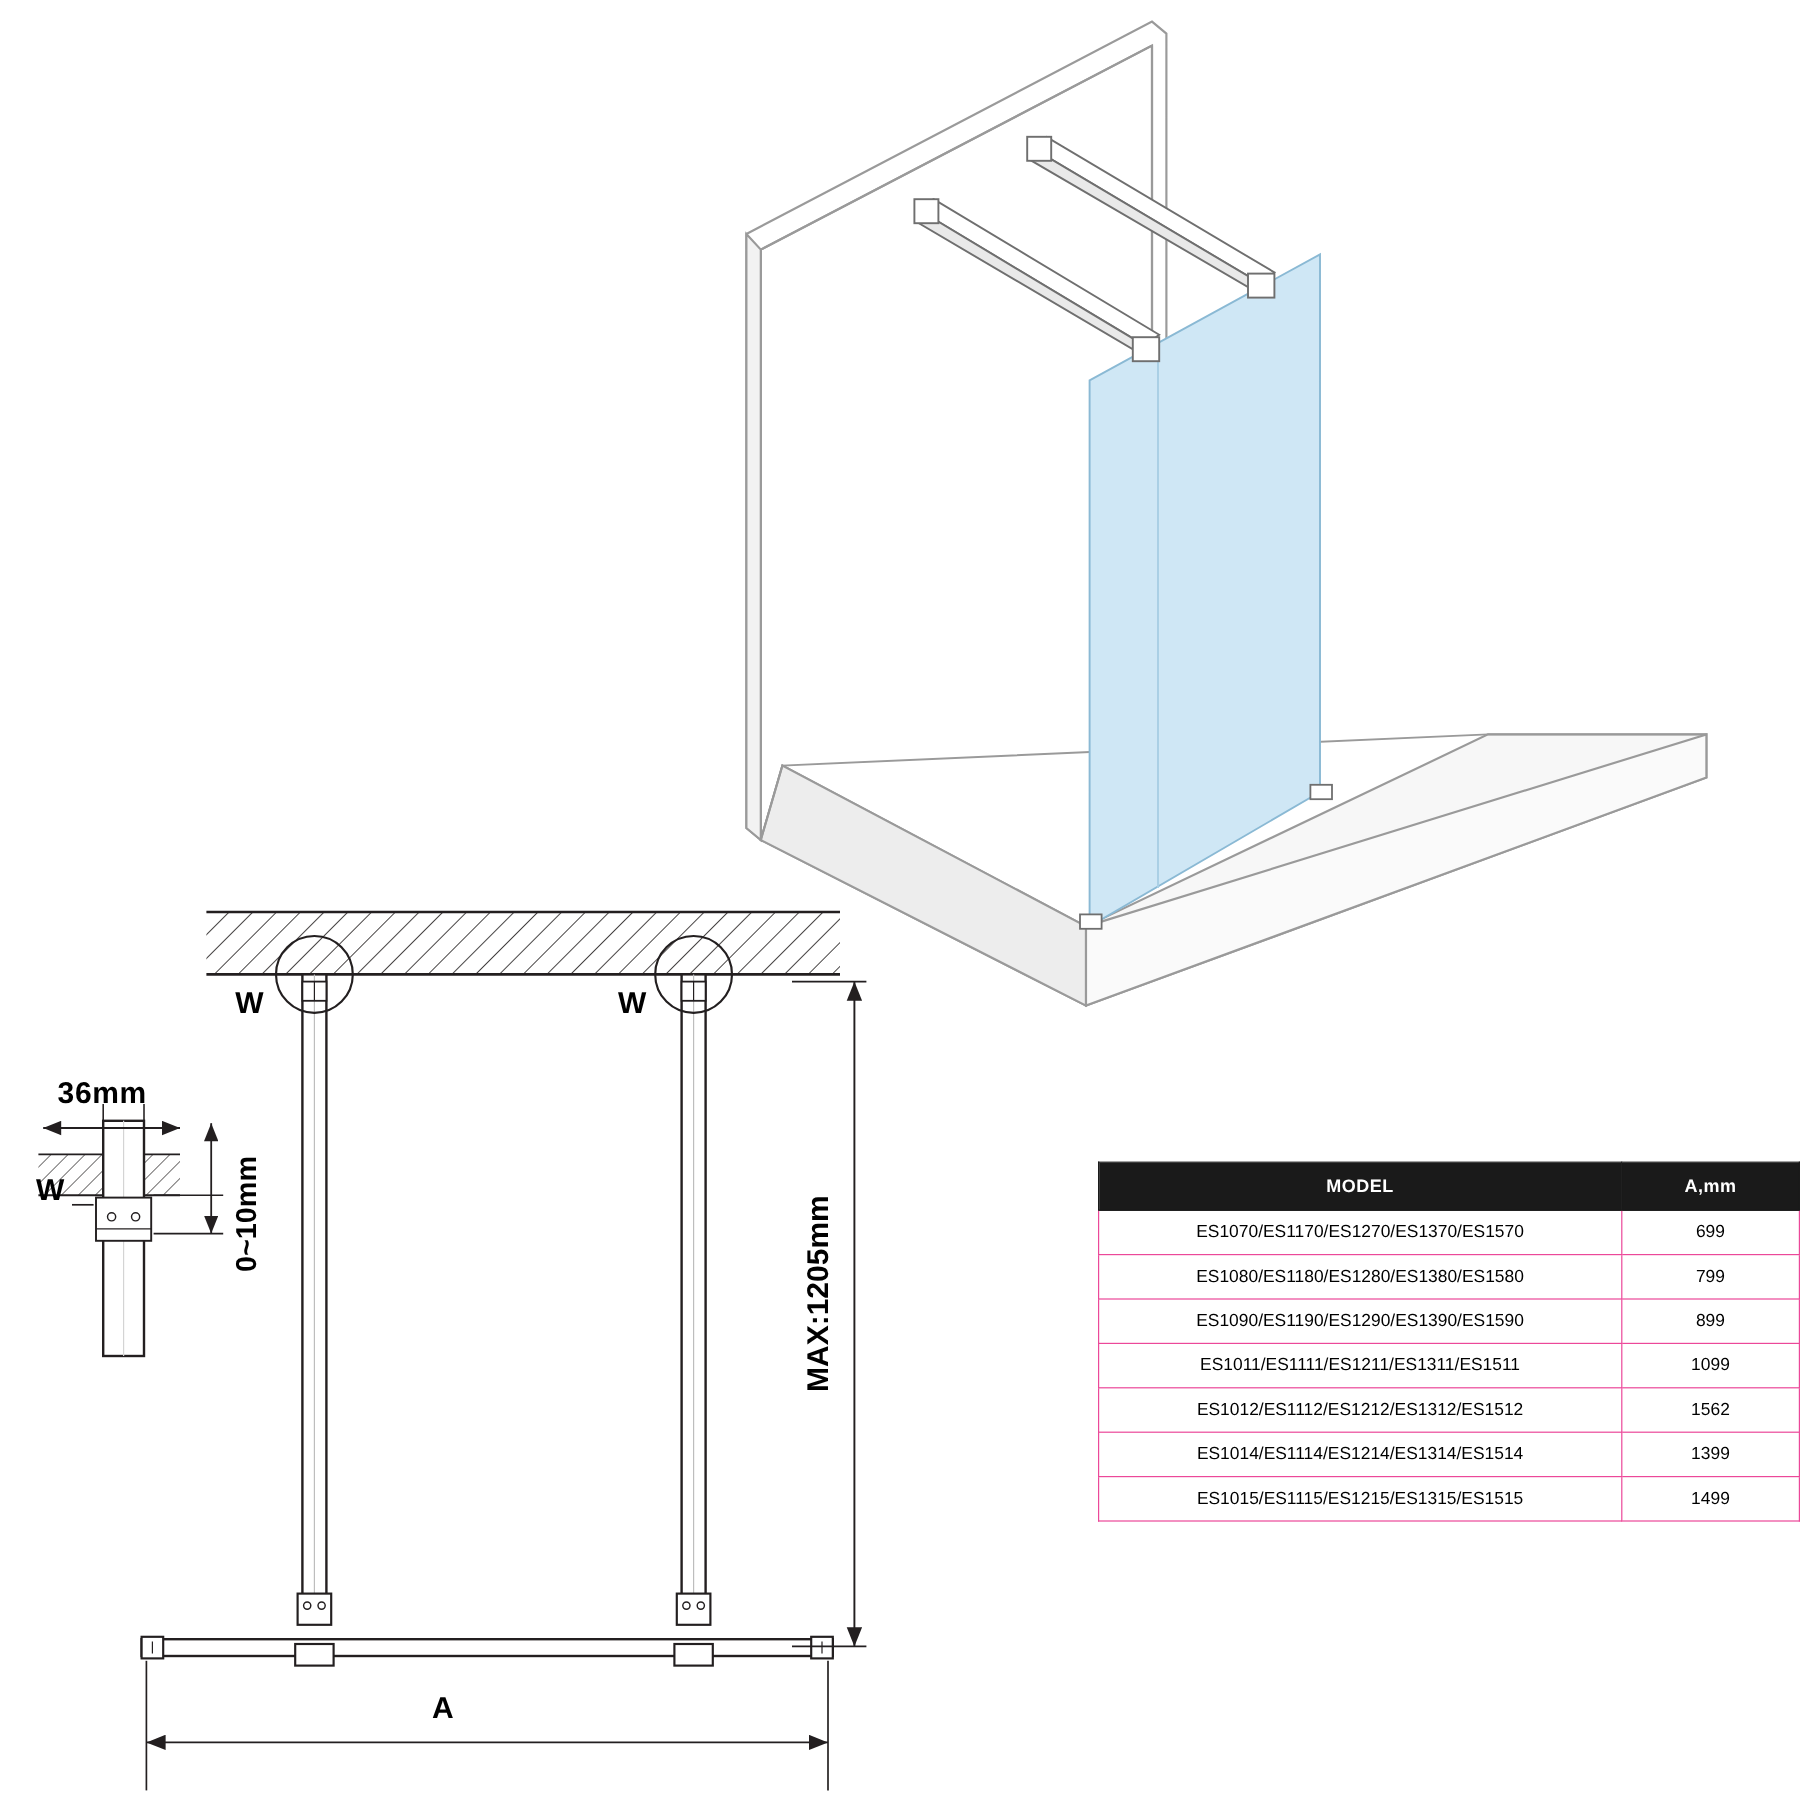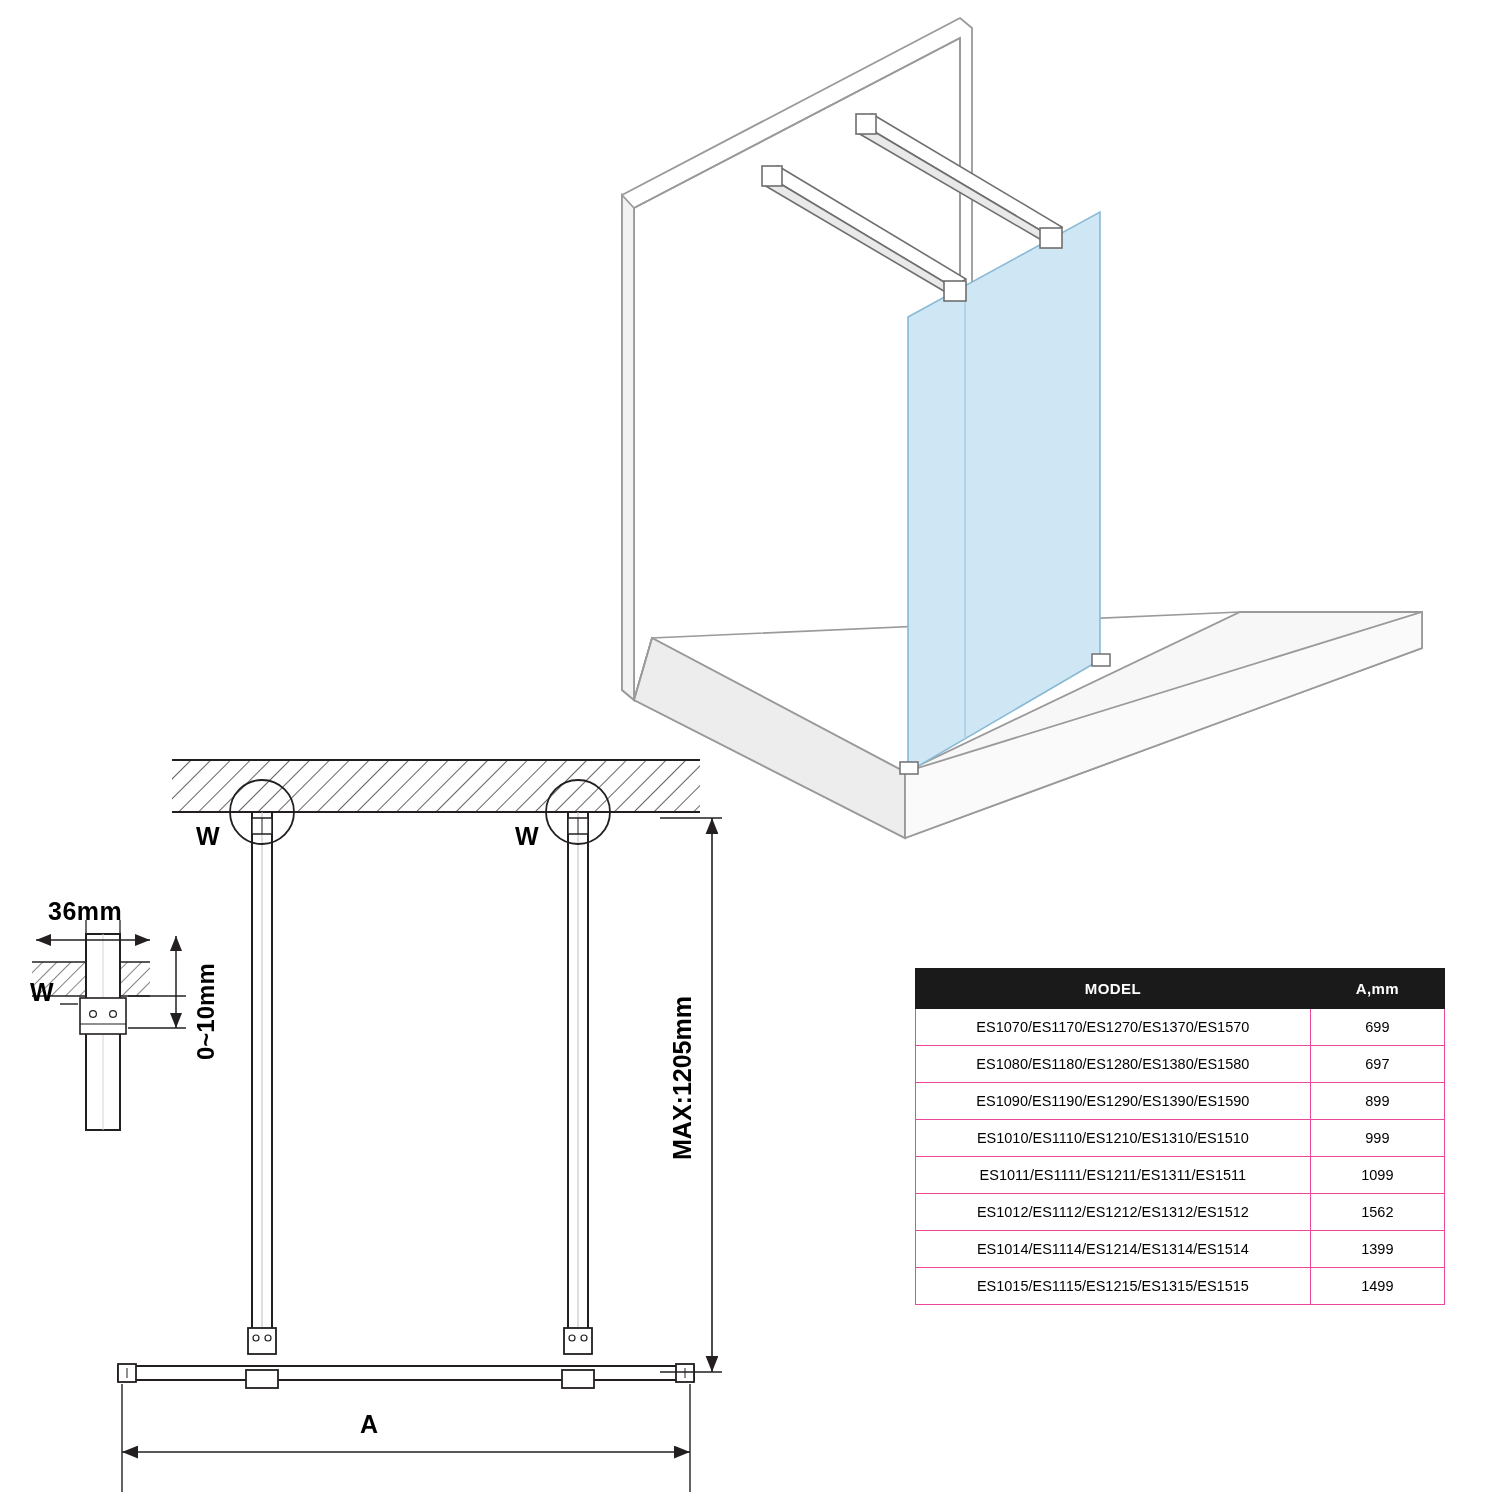--- a/index.html
+++ b/index.html
@@ -24,21 +24,21 @@
     position: absolute;
     left: 0; top: 0;
     width: 1500px;
     height: 1500px;
   }
   
   .spec-table {
     position: absolute;
     left: 915px;
     top: 968px;
-    width: 530px;
+    width: 585px;
     border-collapse: collapse;
     font-family: "Liberation Sans", sans-serif;
     font-size: 14.5px;
     color: #000;
     background: #fff;
   }
   .spec-table th {
     background: #1a1a1a;
     color: #ffffff;
     font-weight: bold;
@@ -225,31 +225,27 @@
         <th class="dim-h">A,mm</th>
       </tr>
     </thead>
     <tbody id="spec-body">
         <tr>
           <td class="model">ES1070/ES1170/ES1270/ES1370/ES1570</td>
           <td class="dim">699</td>
         </tr>
         <tr>
           <td class="model">ES1080/ES1180/ES1280/ES1380/ES1580</td>
-          <td class="dim">697</td>
+          <td class="dim">799</td>
         </tr>
         <tr>
           <td class="model">ES1090/ES1190/ES1290/ES1390/ES1590</td>
           <td class="dim">899</td>
         </tr>
         <tr>
-          <td class="model">ES1010/ES1110/ES1210/ES1310/ES1510</td>
-          <td class="dim">999</td>
-        </tr>
-        <tr>
           <td class="model">ES1011/ES1111/ES1211/ES1311/ES1511</td>
           <td class="dim">1099</td>
         </tr>
         <tr>
           <td class="model">ES1012/ES1112/ES1212/ES1312/ES1512</td>
           <td class="dim">1562</td>
         </tr>
         <tr>
           <td class="model">ES1014/ES1114/ES1214/ES1314/ES1514</td>
           <td class="dim">1399</td>

